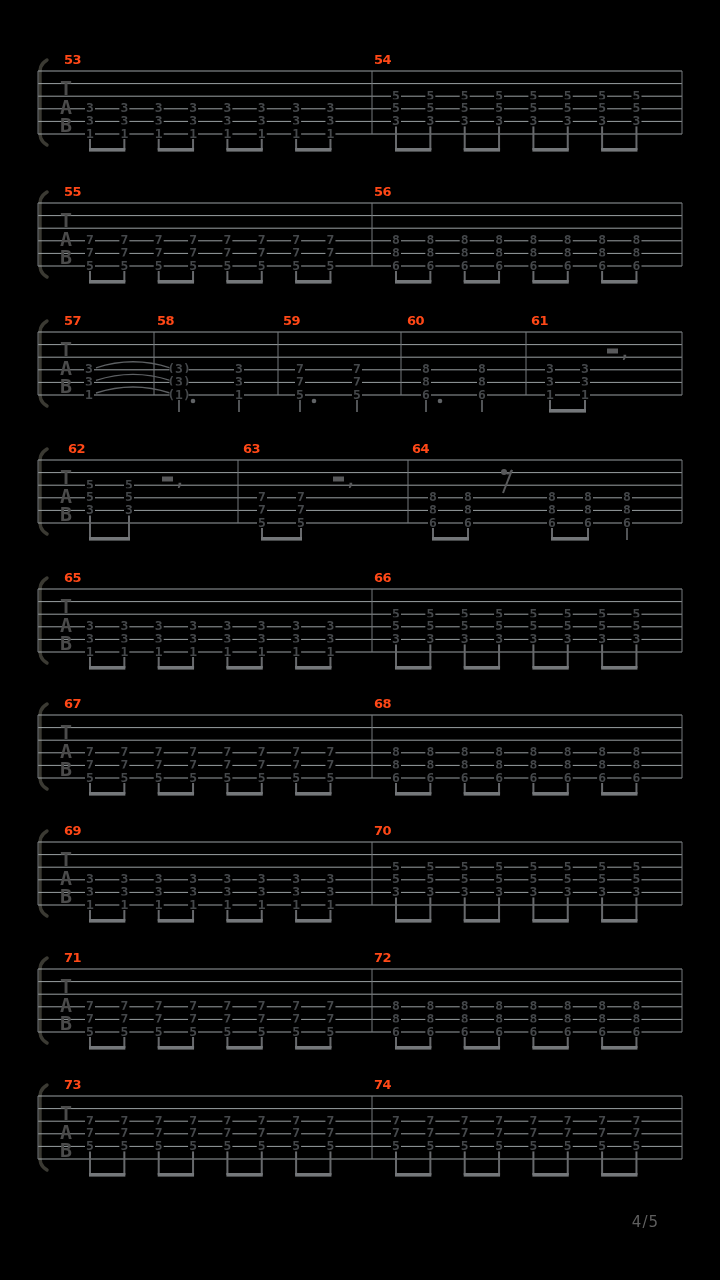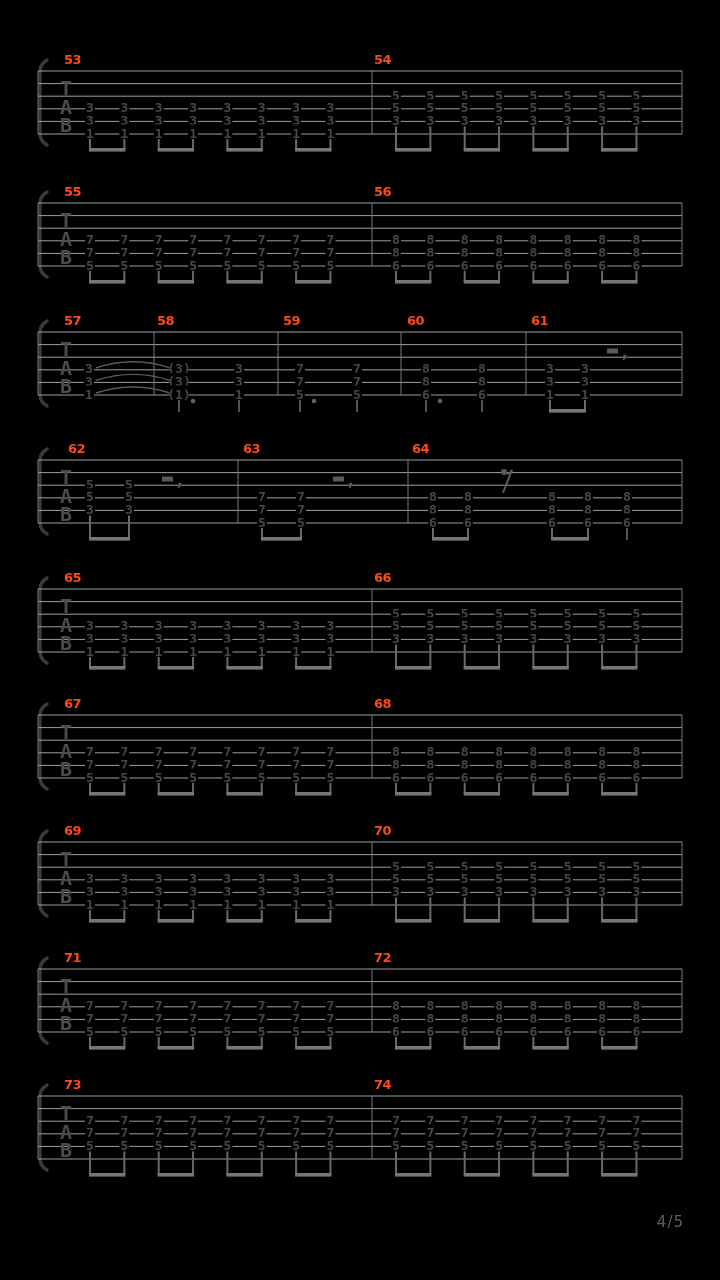--- a/index.html
+++ b/index.html
@@ -1,19 +1,19 @@
 <!DOCTYPE html>
 <html><head>
 <meta charset="utf-8">
 <style>
   html,body{margin:0;padding:0;background:#000;}
   #stage{position:relative;width:720px;height:1280px;background:#000;overflow:hidden;
          font-family:"DejaVu Sans",sans-serif;}
   #score-svg{position:absolute;left:0;top:0;}
-  .page-indicator{position:absolute;right:36px;top:1213px;color:#5f5f5f;
+  .page-indicator{position:absolute;right:61px;top:1213px;color:#5f5f5f;
                   font-size:15px;letter-spacing:1px;font-family:"DejaVu Sans",sans-serif;}
   text{user-select:none;}
 </style>
 </head>
 <body>
 
 <div id="stage">
   <svg id="score-svg" width="720" height="1280">
       <path d="M 47 60 C 39 65 40 70 40 77 L 40 128
                  C 40 135 39 140 47 145" stroke="#3b3a33" stroke-width="3.4" fill="none" stroke-linecap="round"></path>

